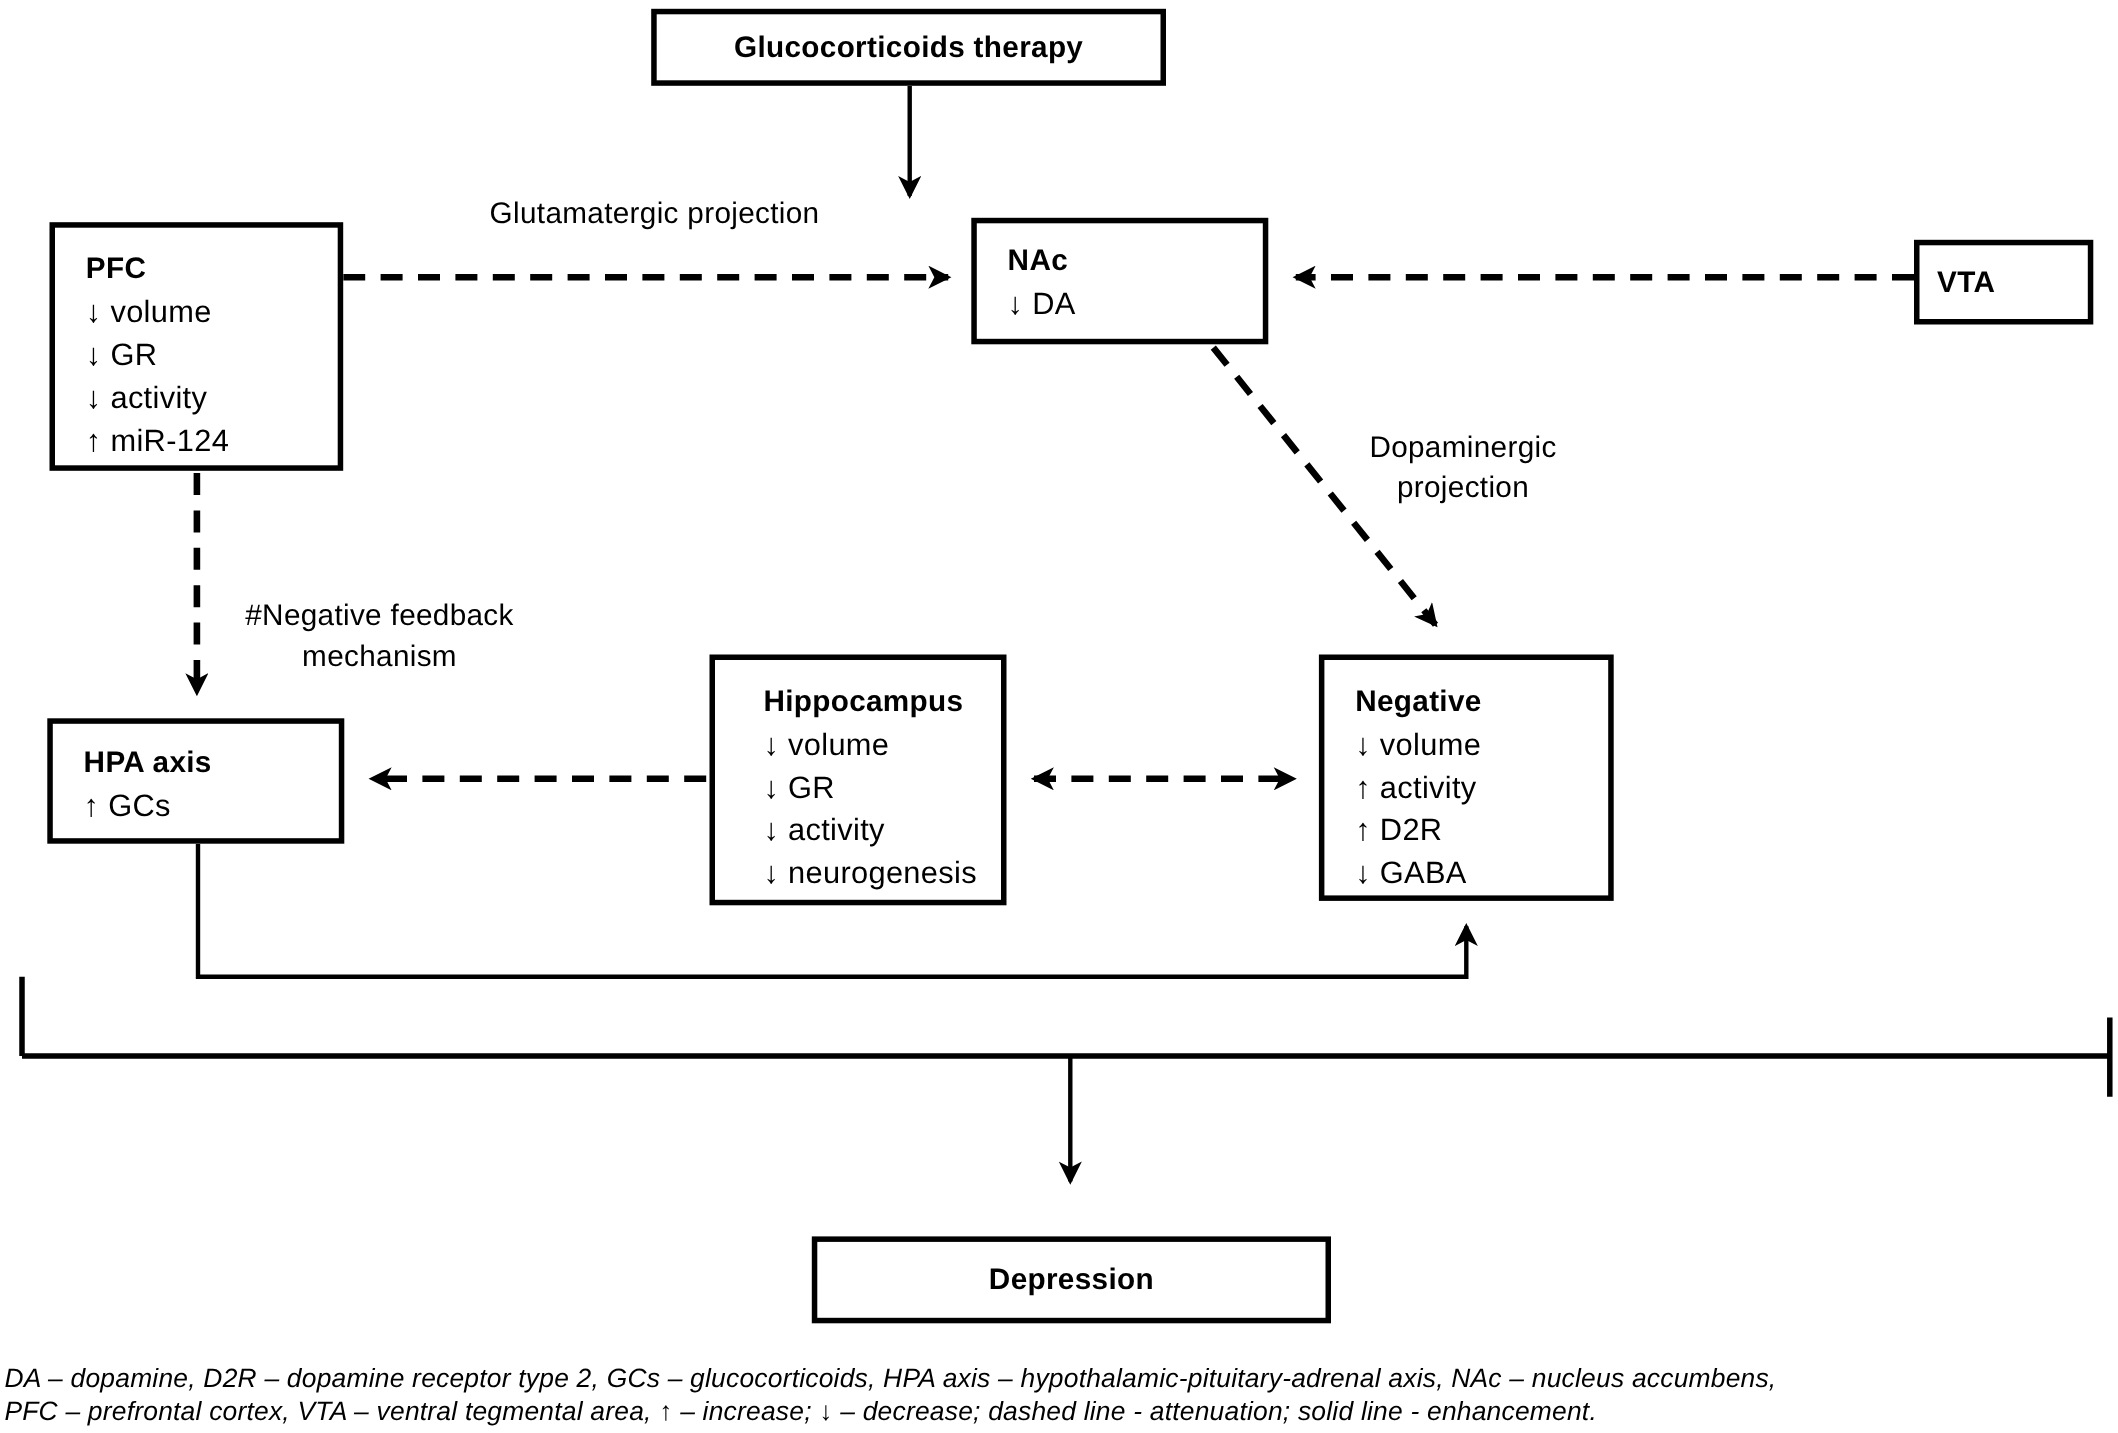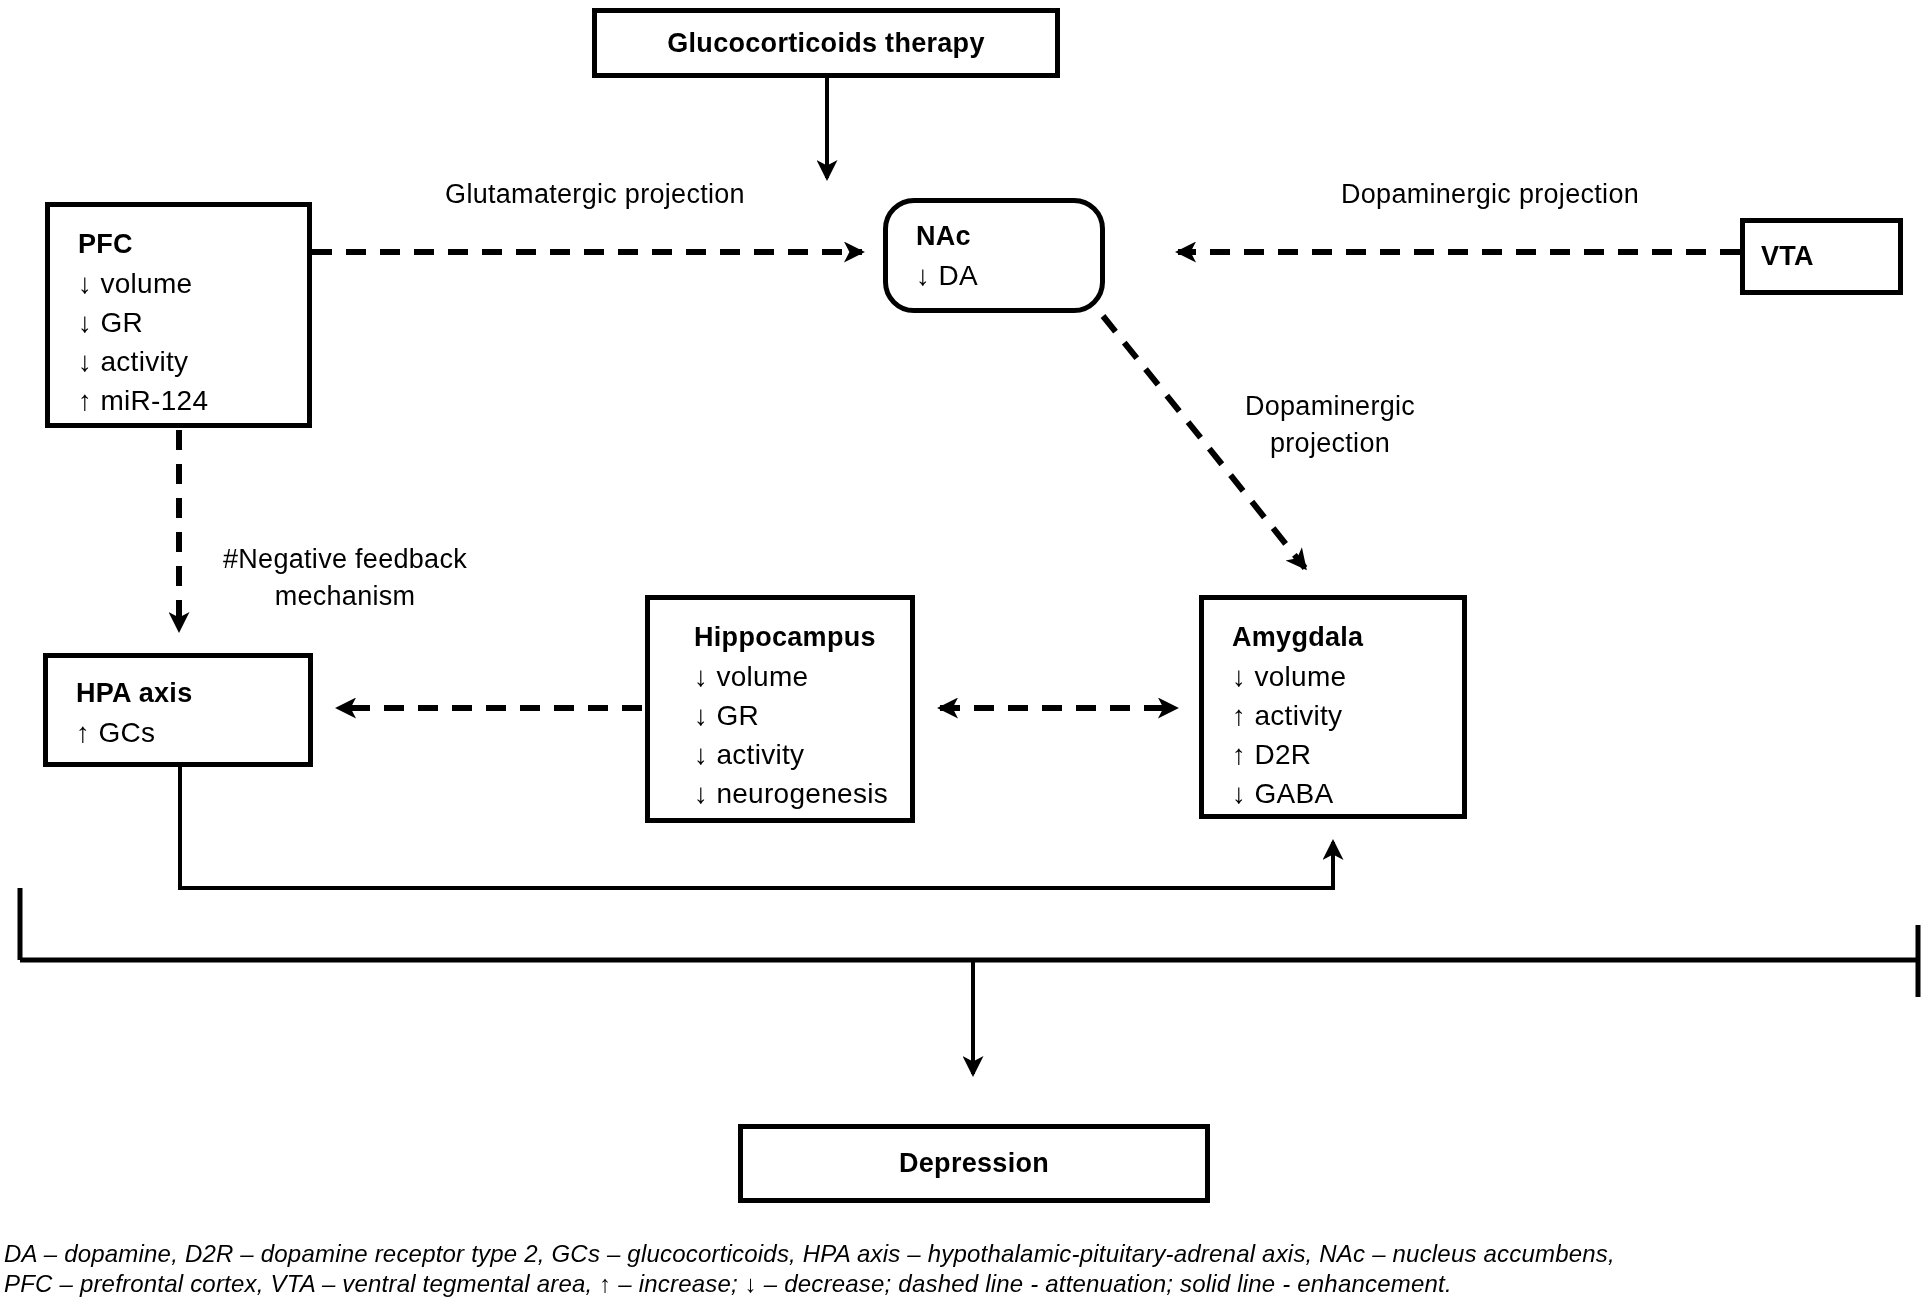--- a/index.html
+++ b/index.html
@@ -52,21 +52,21 @@
   </div>
 
   <div class="node listbox" style="left:45px;top:202px;width:267px;height:226px;">
     <div class="title">PFC</div>
     <div class="item">↓ volume</div>
     <div class="item">↓ GR</div>
     <div class="item">↓ activity</div>
     <div class="item">↑ miR-124</div>
   </div>
 
-  <div class="node listbox" style="left:883px;top:198px;width:222px;height:115px;padding-top:14px;border-radius:31px;">
+  <div class="node listbox" style="left:883px;top:198px;width:270px;height:115px;padding-top:14px;">
     <div class="title">NAc</div>
     <div class="item">↓ DA</div>
   </div>
 
   <div class="node" style="left:1740px;top:218px;width:163px;height:77px;display:flex;align-items:center;padding-left:16px;">
     <div class="title">VTA</div>
   </div>
 
   <div class="node listbox" style="left:43px;top:653px;width:270px;height:114px;padding-top:16px;">
     <div class="title">HPA axis</div>
@@ -75,34 +75,33 @@
 
   <div class="node listbox" style="left:645px;top:595px;width:270px;height:228px;padding-left:44px;">
     <div class="title">Hippocampus</div>
     <div class="item">↓ volume</div>
     <div class="item">↓ GR</div>
     <div class="item">↓ activity</div>
     <div class="item">↓ neurogenesis</div>
   </div>
 
   <div class="node listbox" style="left:1199px;top:595px;width:268px;height:224px;">
-    <div class="title">Amygdala</div>
+    <div class="title">Negative</div>
     <div class="item">↓ volume</div>
     <div class="item">↑ activity</div>
     <div class="item">↑ D2R</div>
     <div class="item">↓ GABA</div>
   </div>
 
   <div class="node centerbox" style="left:738px;top:1124px;width:472px;height:79px;">
     <div class="title">Depression</div>
   </div>
 
   <div class="edge-label" style="left:345px;top:176px;width:500px;">Glutamatergic projection</div>
 
-  <div class="edge-label" style="left:1250px;top:176px;width:480px;">Dopaminergic projection</div>
 
   <div class="edge-label" style="left:1150px;top:388px;width:360px;">
     <div>Dopaminergic</div>
     <div>projection</div>
   </div>
 
   <div class="edge-label" style="left:145px;top:505px;width:400px;margin-top:36px;">
     <div>#Negative feedback</div>
     <div>mechanism</div>
   </div>

